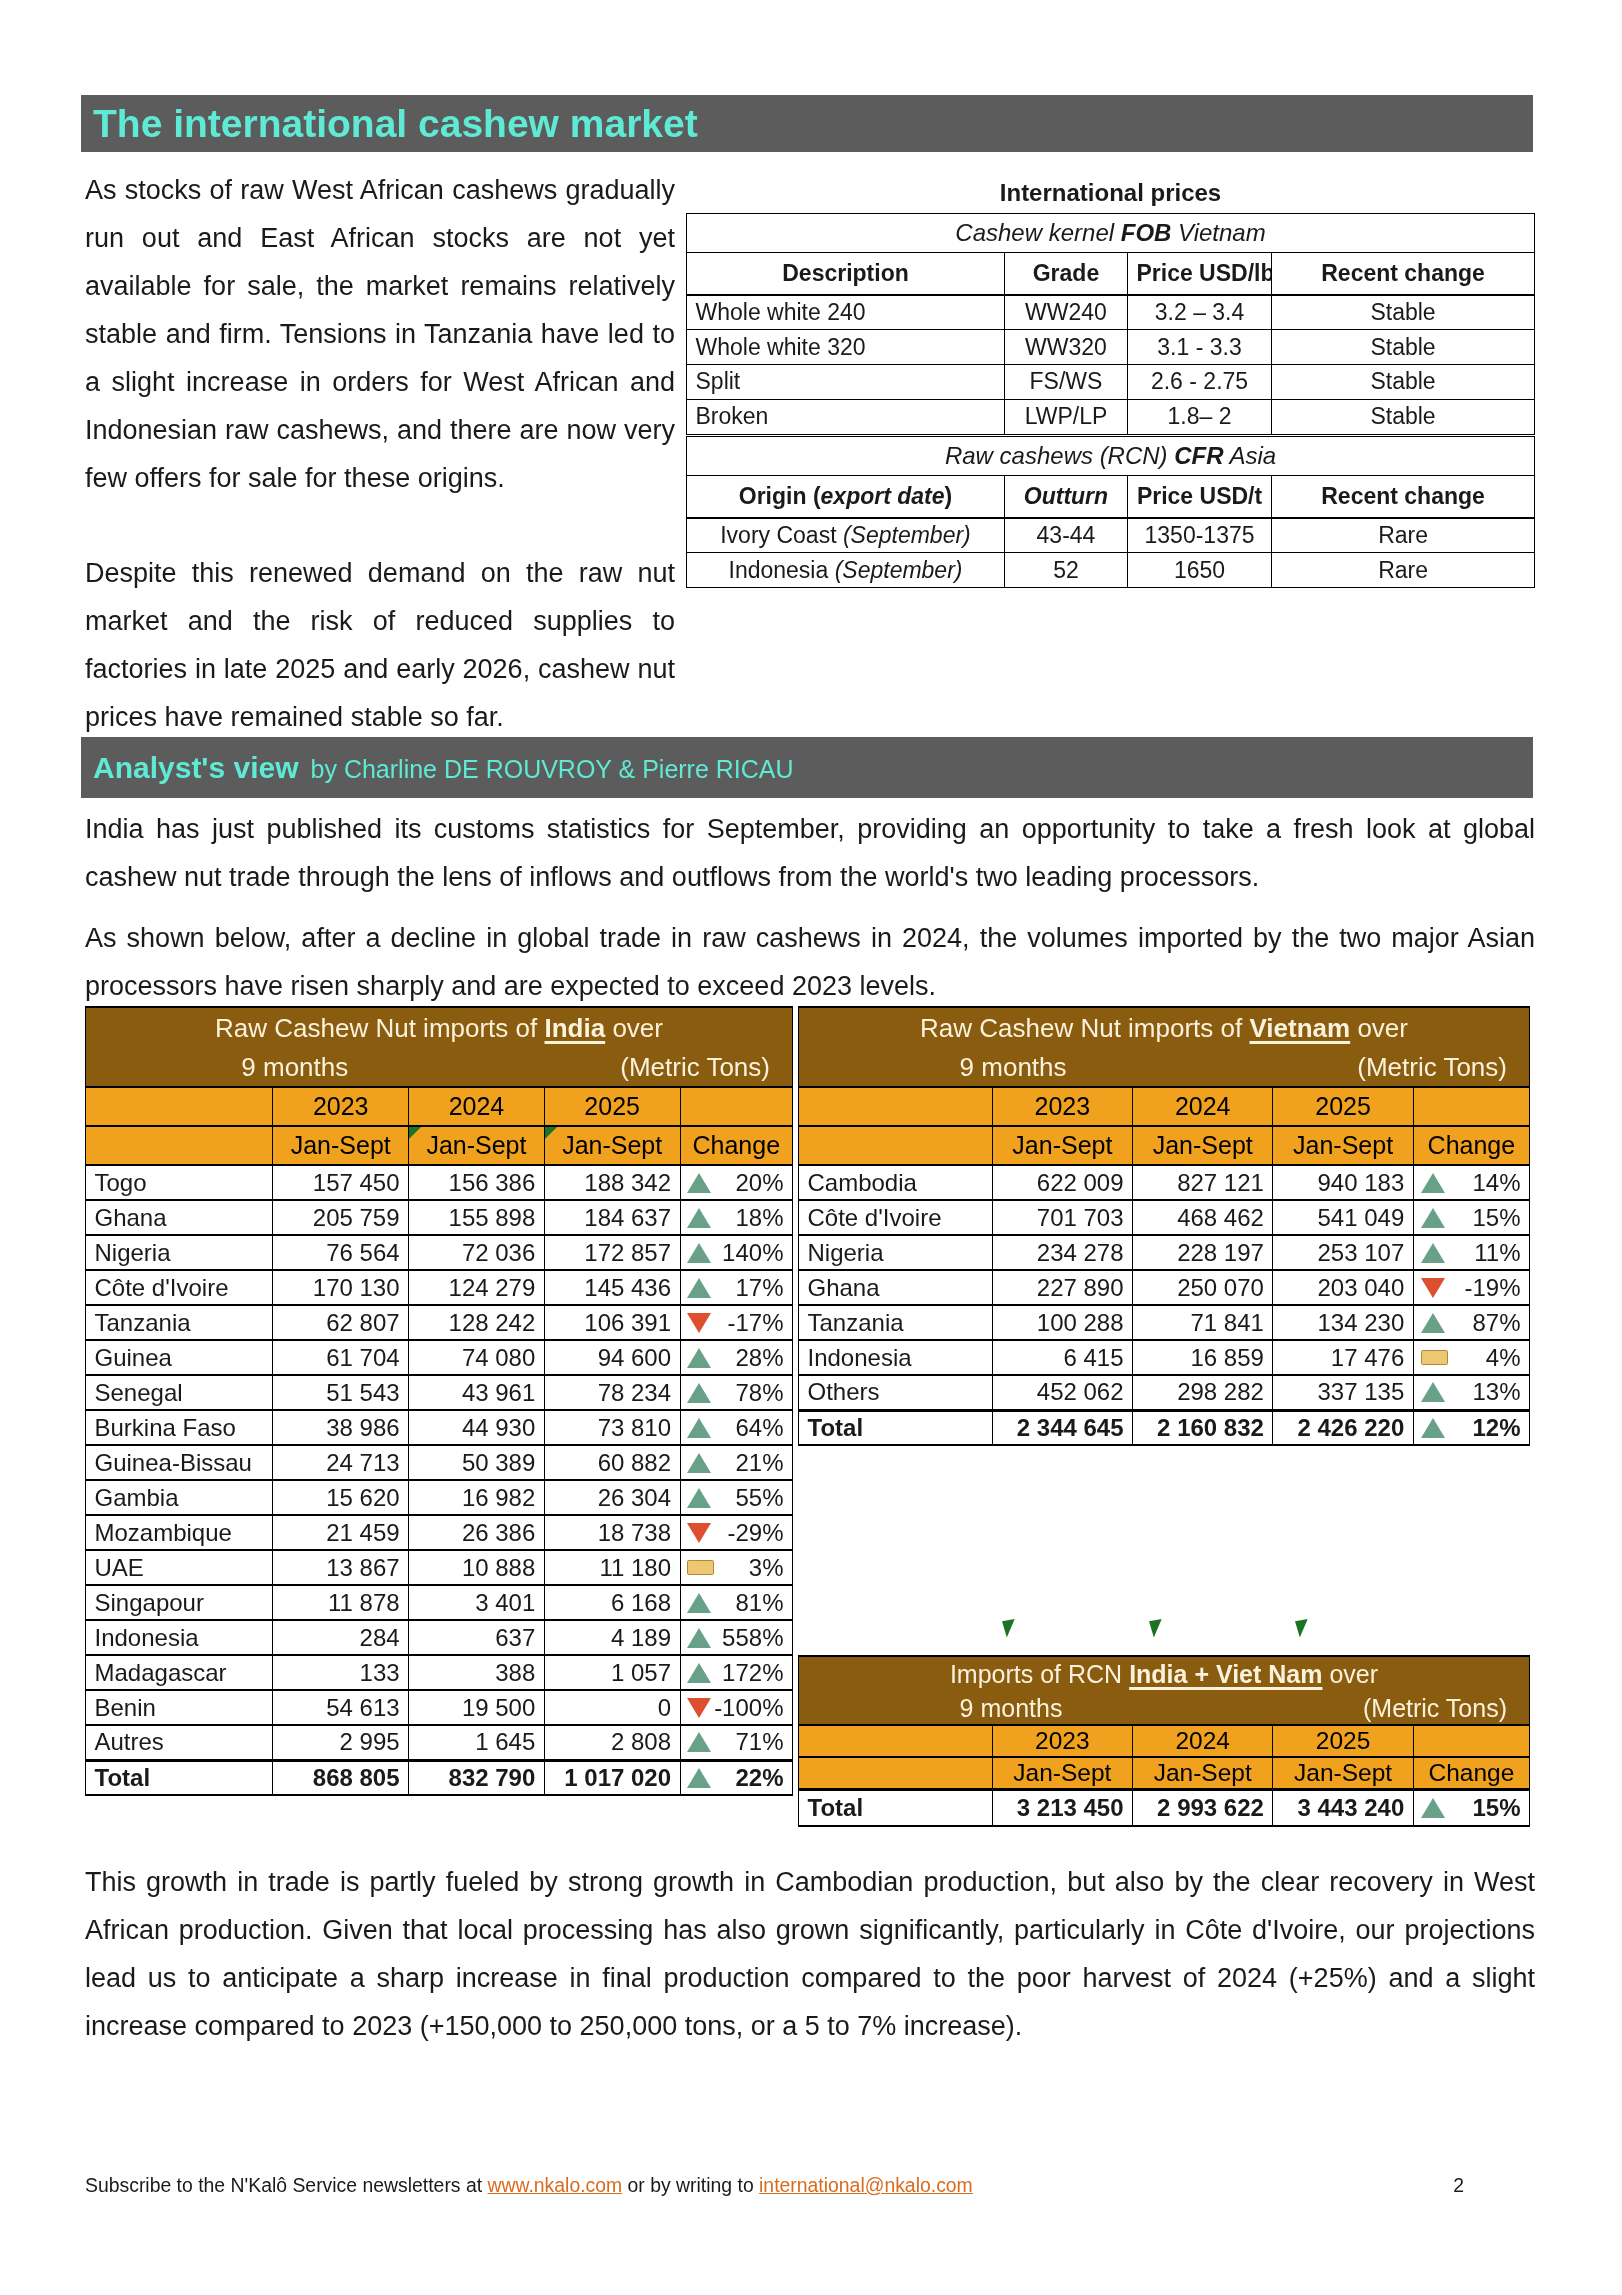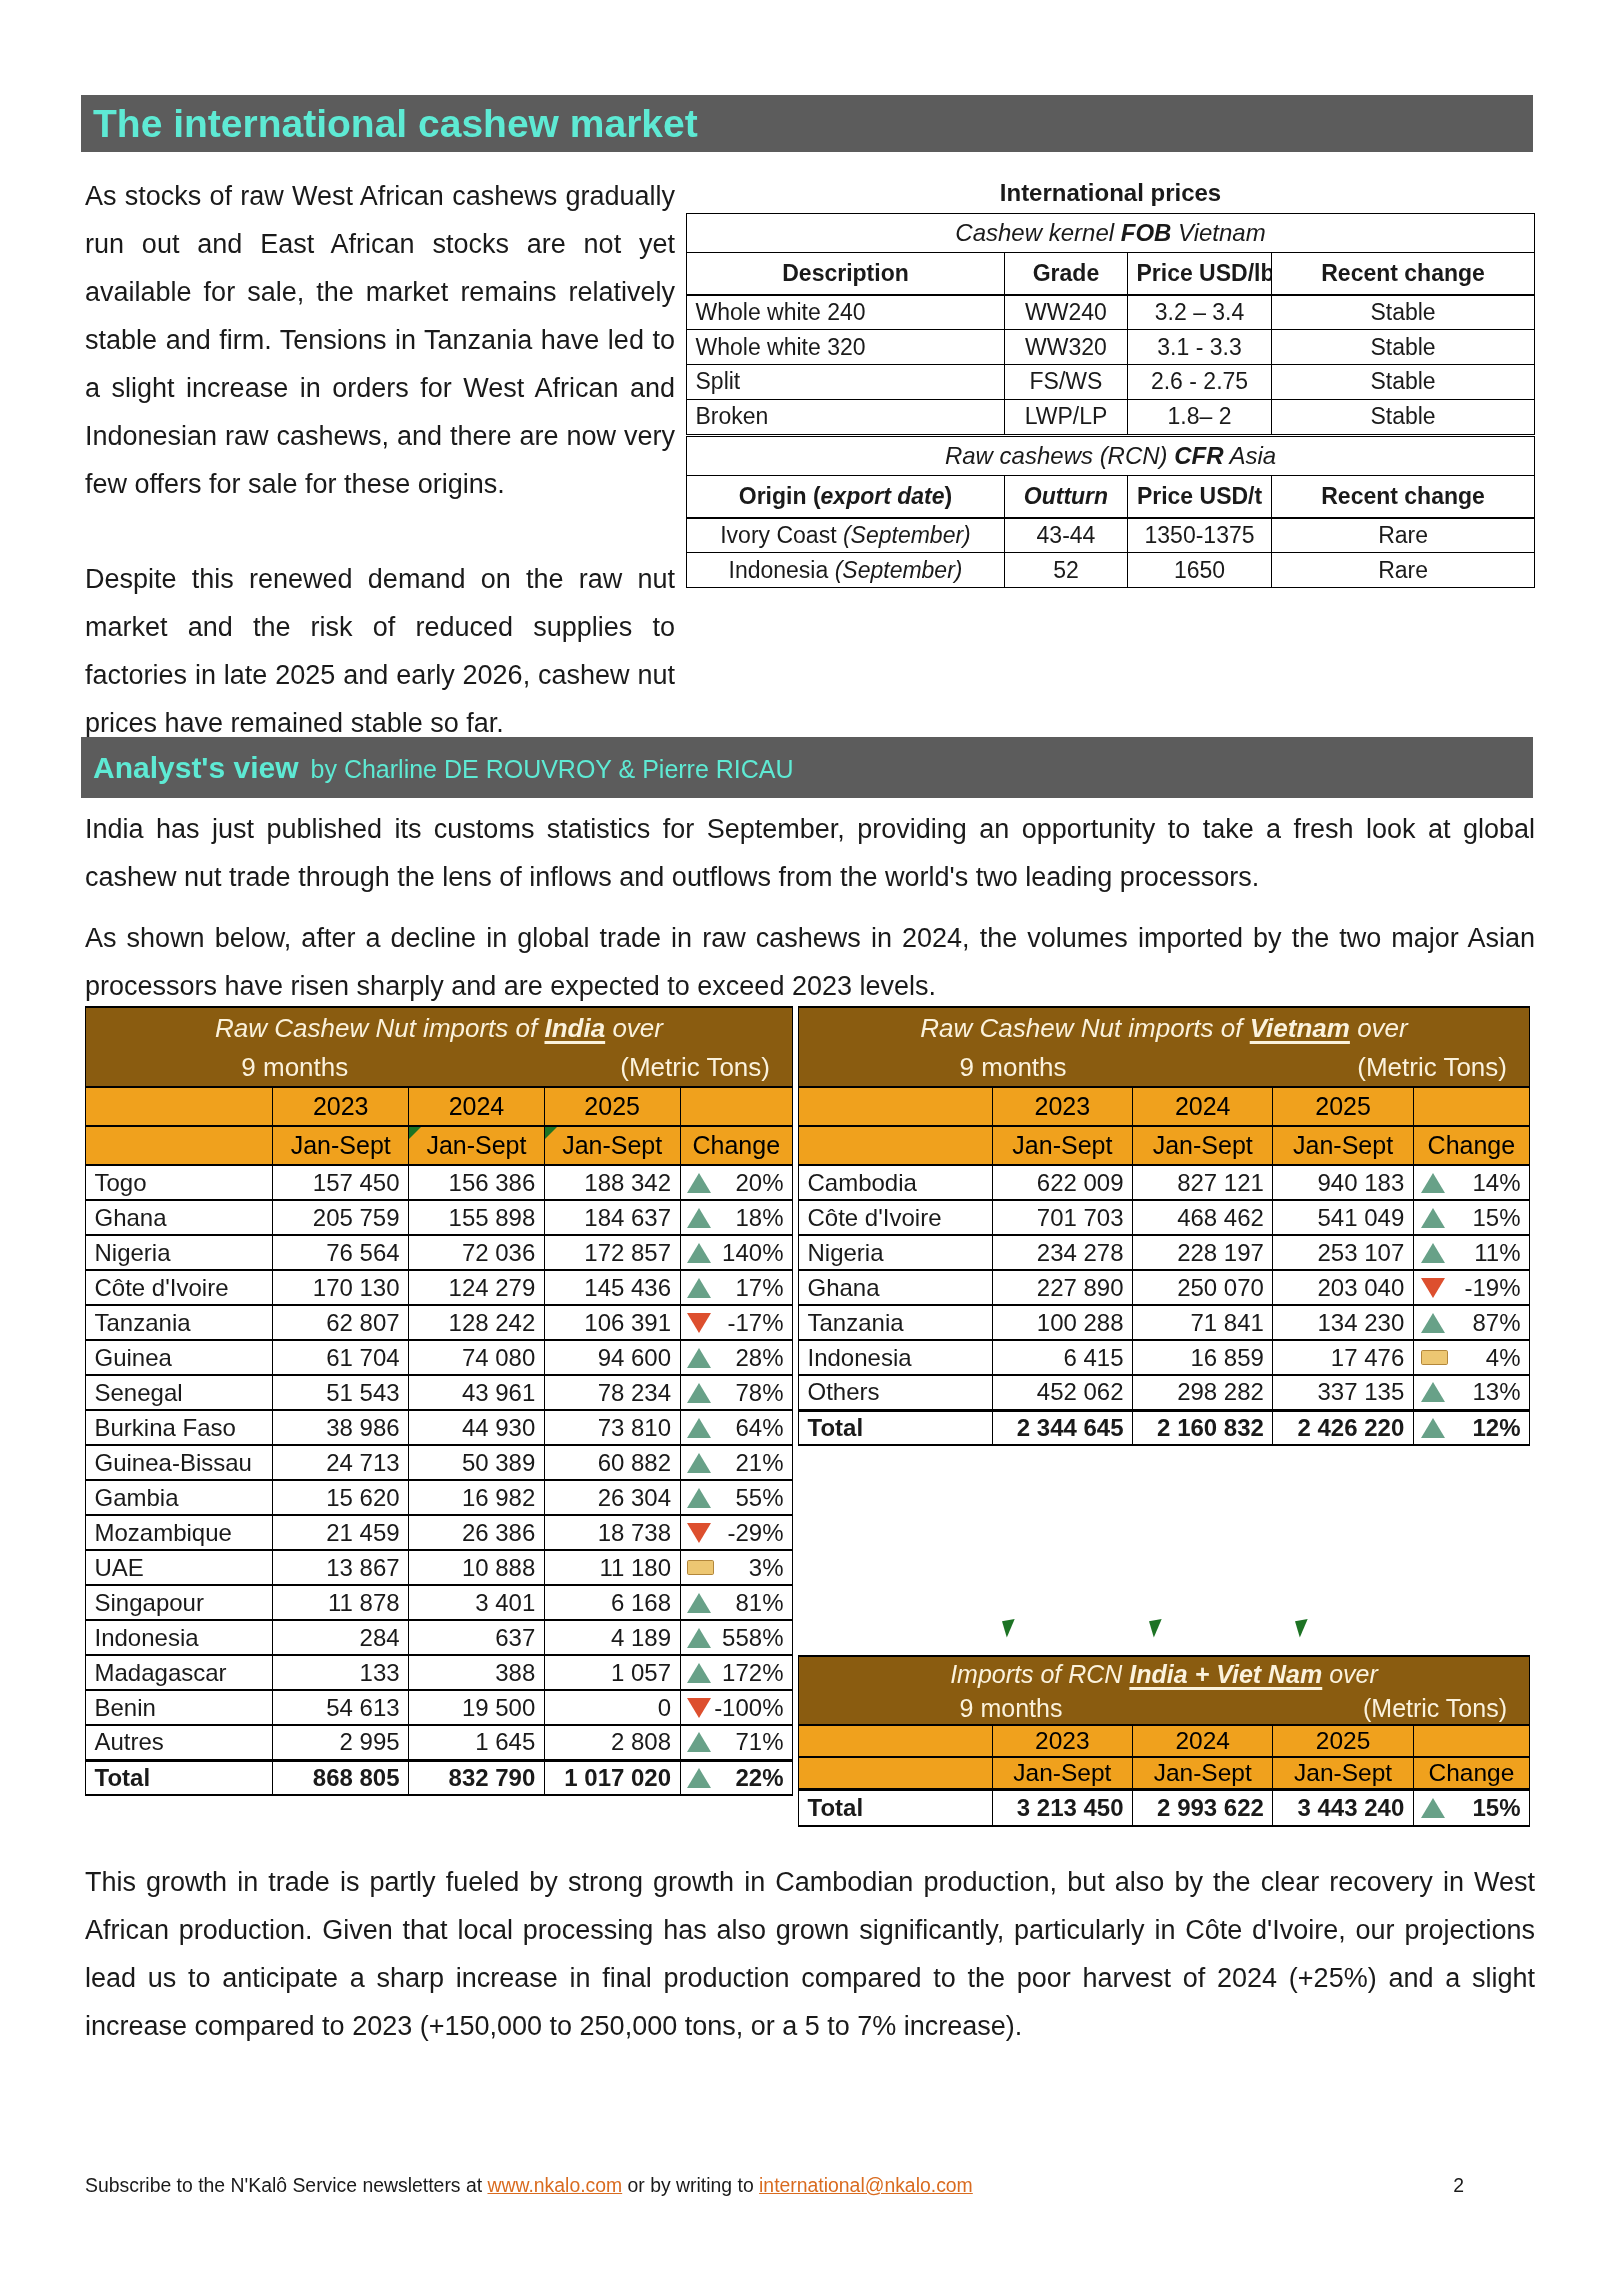--- a/index.html
+++ b/index.html
@@ -20,21 +20,21 @@
     display:flex;align-items:baseline;
     box-sizing:border-box;
   }
   .title-bar{top:95px;height:57px;padding:3.4px 12px;}
   .title-bar .big{font-size:39px;font-weight:bold;line-height:51px;}
   .analyst-bar{top:737px;height:61px;padding:5px 12px;}
   .analyst-bar .big{font-size:30px;font-weight:bold;line-height:51px;}
   .analyst-bar .byline{font-size:25px;margin-left:12px;font-weight:normal;}
   
   .intro{
-    position:absolute;top:172px;left:85px;width:590px;
+    position:absolute;top:166px;left:85px;width:590px;
     font-size:27px;line-height:48px;text-align:justify;
   }
   .intro p{margin:0 0 47px 0;}
   
   .prices-title{
     position:absolute;top:179px;left:686px;width:849px;
     text-align:center;font-size:24px;font-weight:bold;
   }
   table{border-collapse:collapse;}
   .price-table{
@@ -68,21 +68,21 @@
     position:absolute;table-layout:fixed;font-size:24px;background:#fff;
   }
   .import-table th,.import-table td{
     border:1.7px solid #000;border-top-width:2.5px;border-bottom-width:2.5px;
     box-sizing:border-box;padding:0 8.5px;overflow:hidden;white-space:nowrap;
   }
   .import-table .ttl{
     background:var(--table-brown,#8a5c10);color:#fbf2dc;
     font-weight:normal;padding:0;
   }
-  .ttl-line1{font-size:26px;line-height:41px;text-align:center;font-style:italic;}
+  .ttl-line1{font-size:26px;line-height:41px;text-align:center;}
   .ttl-line2{font-size:26px;line-height:37px;display:flex;justify-content:space-between;
     padding:0 22px 0 22%;}
   .em{font-weight:bold;text-decoration:underline;text-decoration-thickness:2.5px;text-underline-offset:4.2px;}
   .import-table .years th,.import-table .periods th{
     background:var(--table-orange,#f0a11d);color:#000000;
     font-weight:normal;font-size:25px;height:39px;text-align:center;position:relative;
   }
   .import-table td{height:35px;}
   .import-table td.name{text-align:left;}
   .import-table td.num{text-align:right;}

